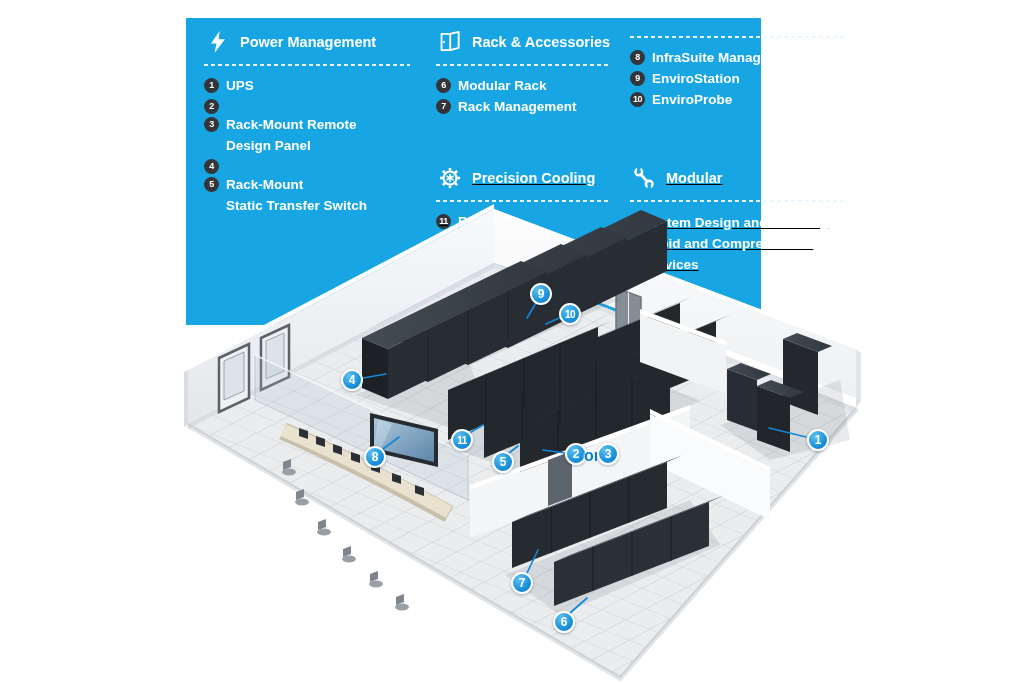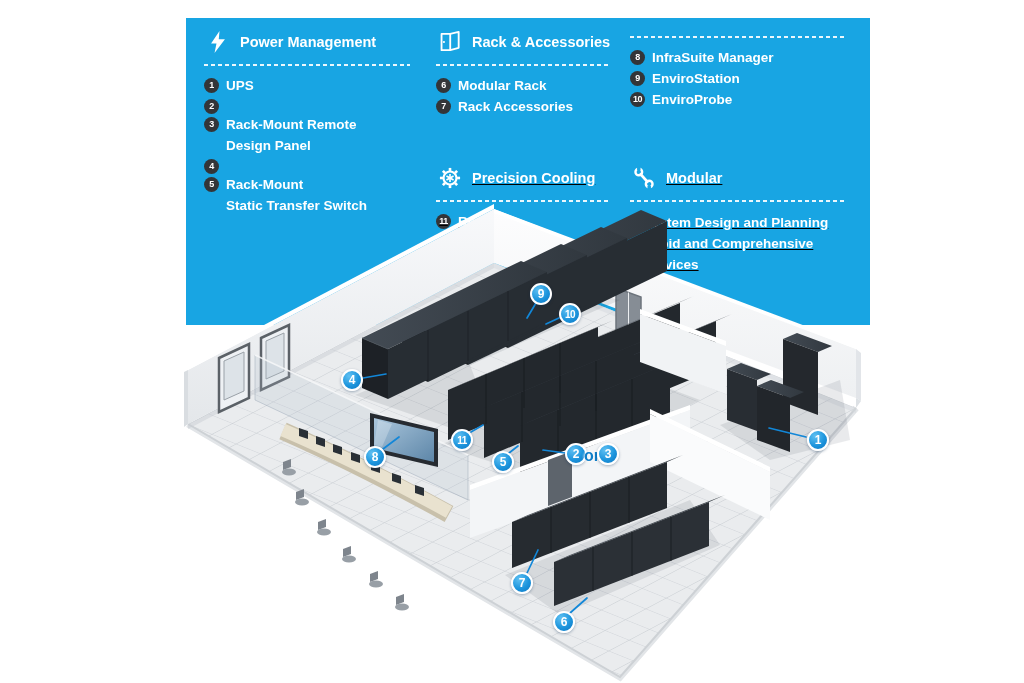--- a/index.html
+++ b/index.html
@@ -1,19 +1,19 @@
 <!DOCTYPE html>
 <html><head>
 <meta charset="utf-8">
 <style>
   html,body{margin:0;padding:0;background:#fff;}
   .stage{position:relative;width:1024px;height:683px;background:#ffffff;overflow:hidden;
          font-family:"Liberation Sans","DejaVu Sans",sans-serif;}
   
-  .panel{position:absolute;left:186px;top:18px;width:684px;height:307px;background:#18a5e3;}
+  .panel{position:absolute;left:186px;top:18px;width:575px;height:307px;background:#18a5e3;}
   .col{position:absolute;top:10px;}
   .col1{left:18px;width:230px;}
   .col2{left:250px;width:188px;}
   .col3{left:444px;width:232px;}
   .sec{position:absolute;left:0;top:0;width:100%;}
   .sec.second{top:136px;text-decoration:underline;}
   .sec-head{display:flex;align-items:center;height:28px;}
   .sec-head .ic{width:28px;height:28px;flex:0 0 28px;display:flex;align-items:center;justify-content:center;}
   .sec-head .ttl{color:#fff;font-size:14.5px;font-weight:bold;margin-left:8px;white-space:nowrap;}
   .divider{margin-top:8px;height:2px;
@@ -97,21 +97,21 @@
           <span class="ttl">Rack &amp; Accessories</span>
         </div>
         <div class="divider dv2"></div>
         <div class="items">
           <div class="item">
             <span class="badge">6</span>
             <span class="itxt"><span>Modular Rack</span></span>
           </div>
           <div class="item">
             <span class="badge">7</span>
-            <span class="itxt"><span>Rack Accessories</span></span>
+            <span class="itxt"><span>Rack Management</span></span>
           </div>
         </div>
       </div>
       <div class="sec second">
         <div class="sec-head">
           <span class="ic">
             <svg width="26" height="26" viewBox="0 0 24 24">
                 <g stroke="#fff" fill="none">
                   <circle cx="12" cy="12" r="6" stroke-width="2"></circle>
                   <g stroke-width="2.4">

